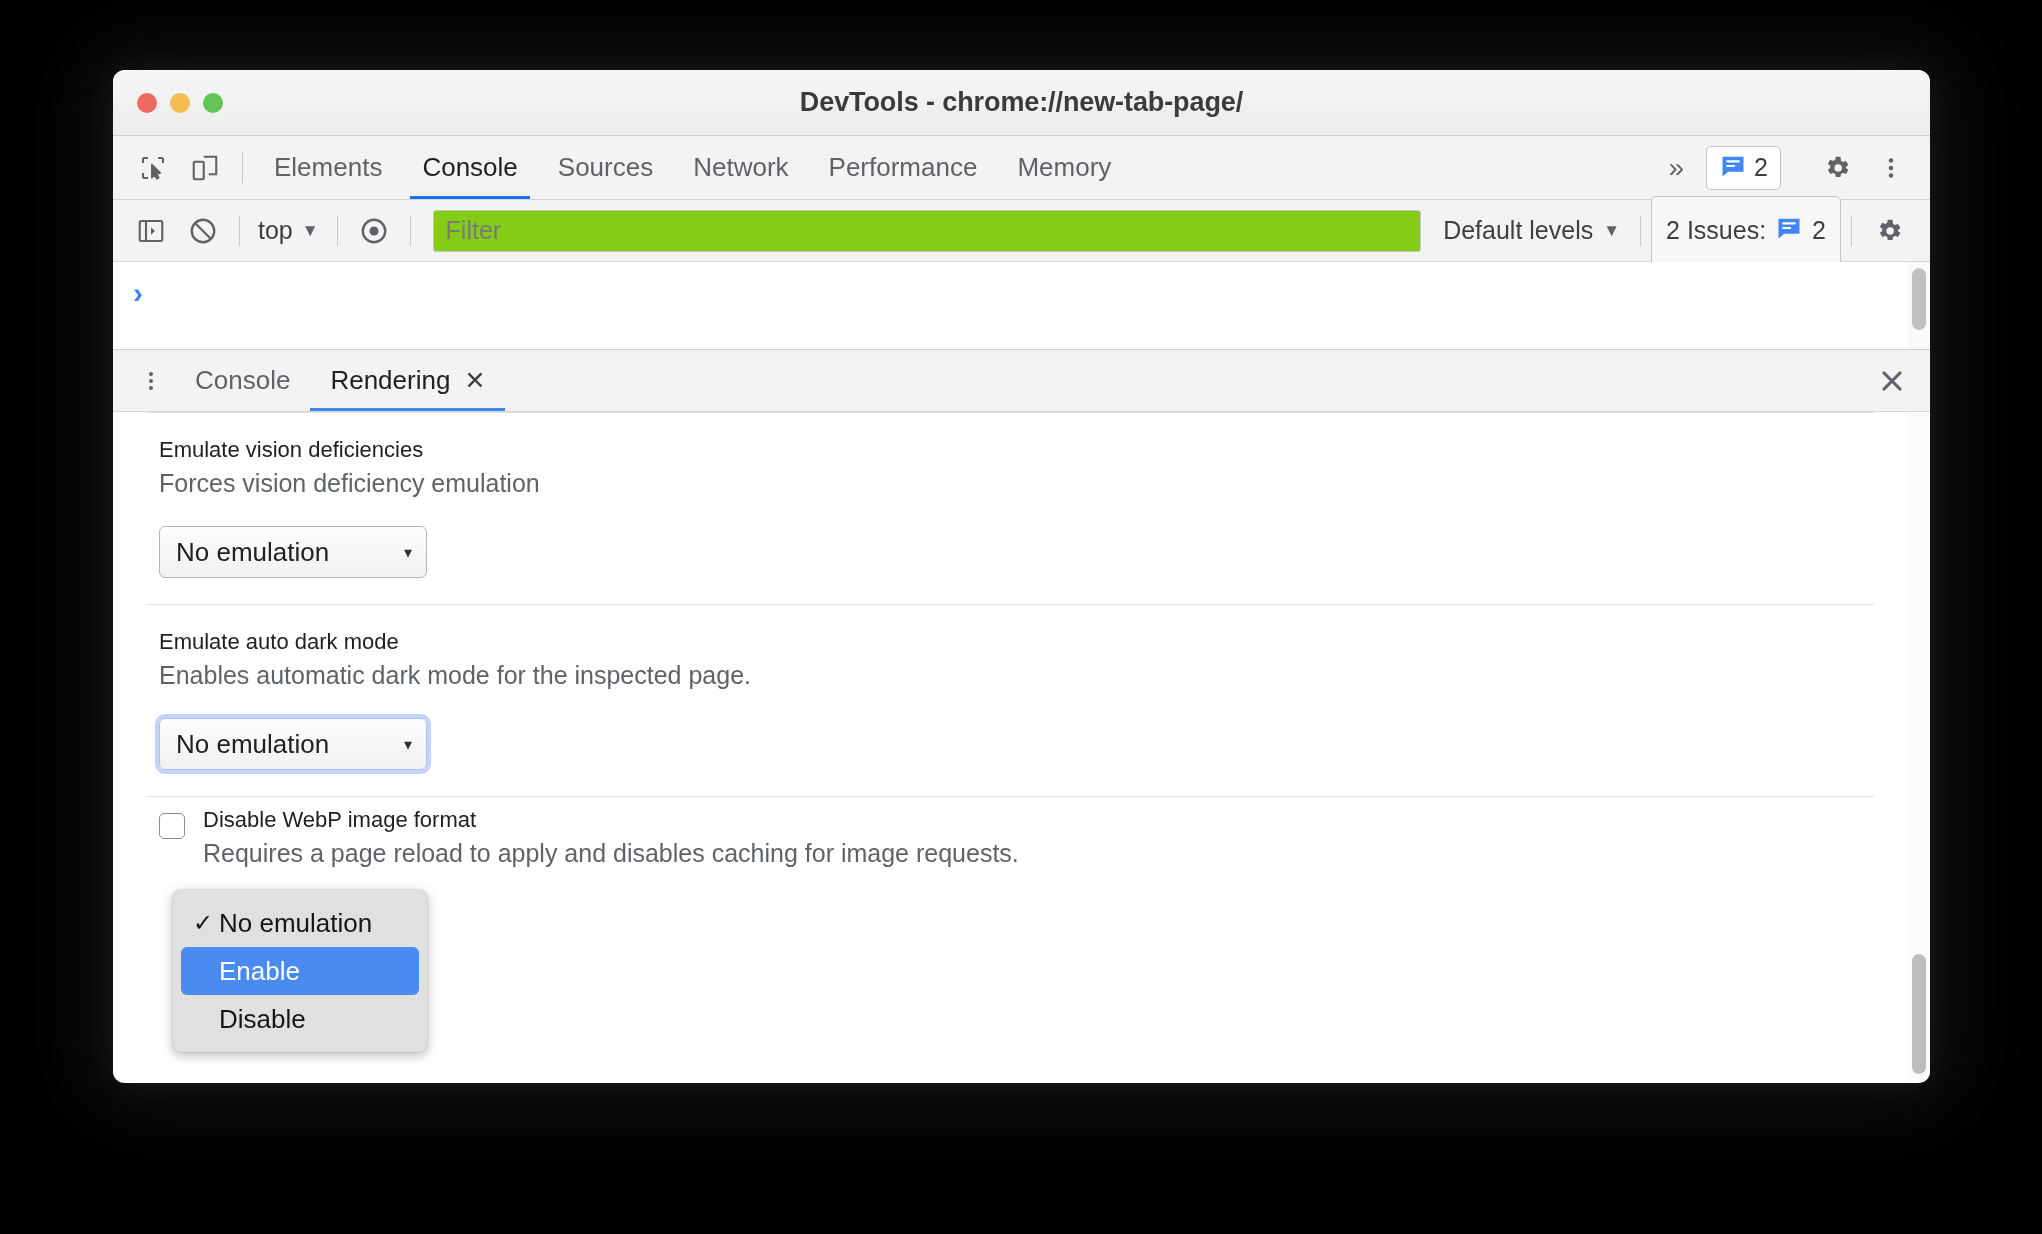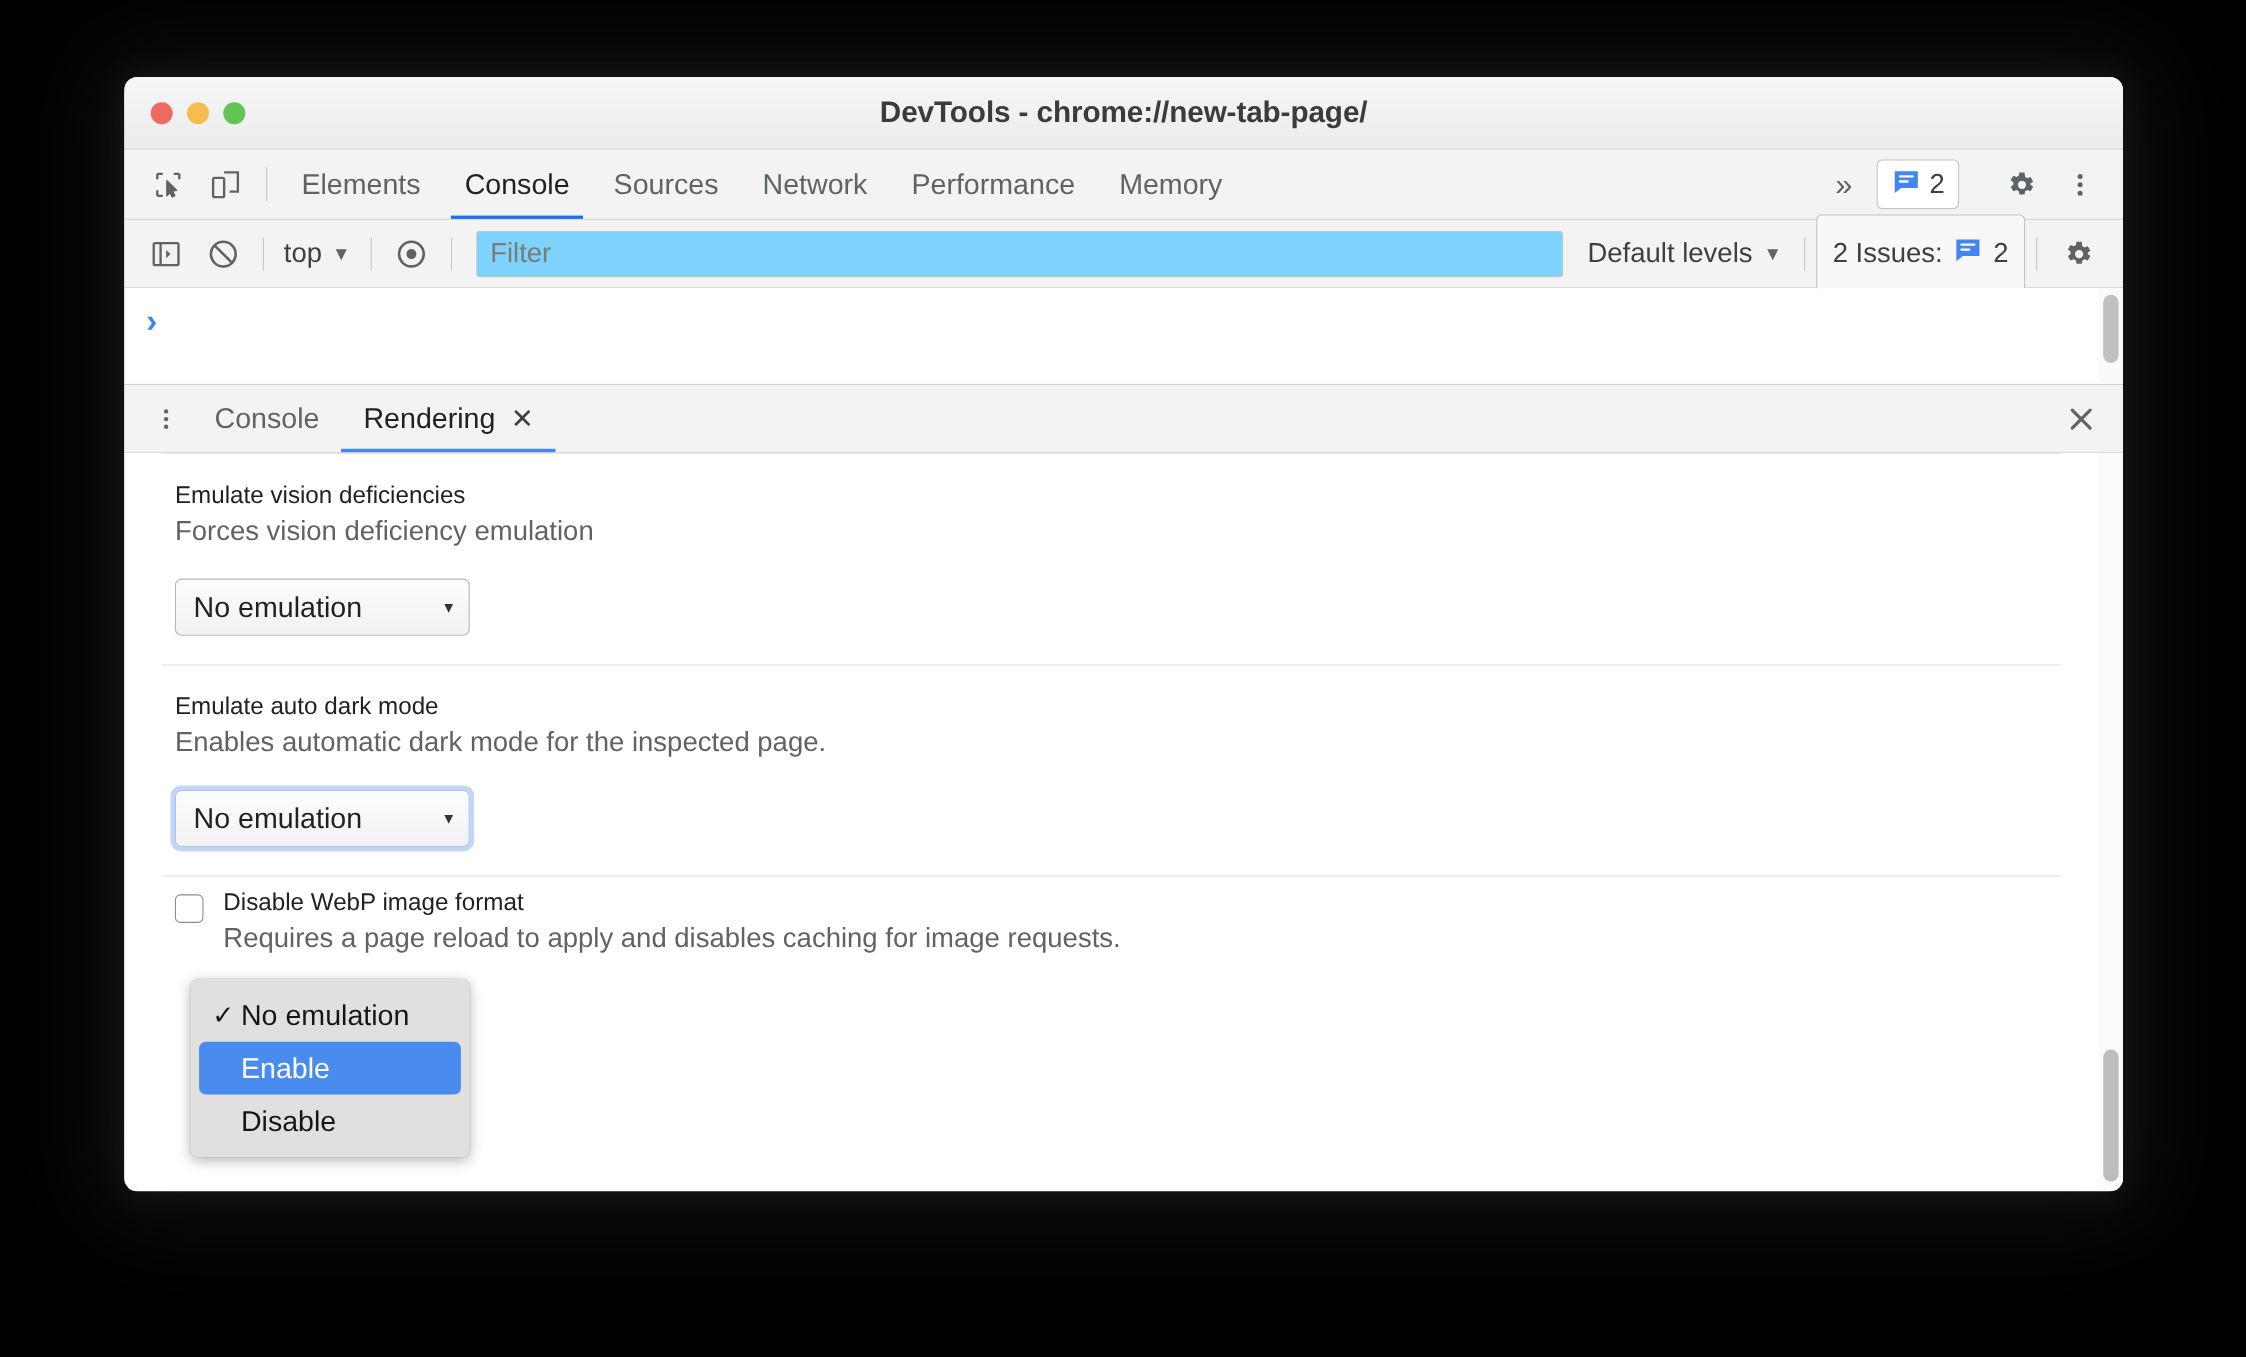--- a/index.html
+++ b/index.html
@@ -86,21 +86,21 @@
   .ct-btn { width: 52px; height: 44px; display: flex; align-items: center; justify-content: center; cursor: pointer; }
   .ct-sep { width: 1px; height: 30px; background: #c8c8c8; margin: 0 10px; }
   .ctx-select {
     display: flex; align-items: center; gap: 9px;
     font-size: 25px; color: #3c4043; padding: 0 8px; cursor: pointer;
   }
   .caret { font-size: 17px; color: #5f6368; }
   .filter-input {
     flex: 1; height: 42px; margin: 0 12px;
     border: 1px solid #c6c6c6; border-radius: 3px;
-    background: #7dd3fc; font-size: 25px; color: #3c4043;
+    background: #84cc16; font-size: 25px; color: #3c4043;
     padding: 12px 12px; font-family: "Liberation Sans", sans-serif;
   }
   .filter-input::placeholder { color: #7a7a7a; }
   .levels { display: flex; align-items: center; gap: 10px; font-size: 25px; color: #3c4043; padding: 0 10px; cursor: pointer; white-space: nowrap; }
   .issues-btn2 {
     display: flex; align-items: center; gap: 9px;
     border: 1px solid #c4c4c4; border-radius: 5px;
     padding: 17px 14px; cursor: pointer; background: #f8f8f8;
     font-size: 25px; color: #3c4043; white-space: nowrap;
   }

